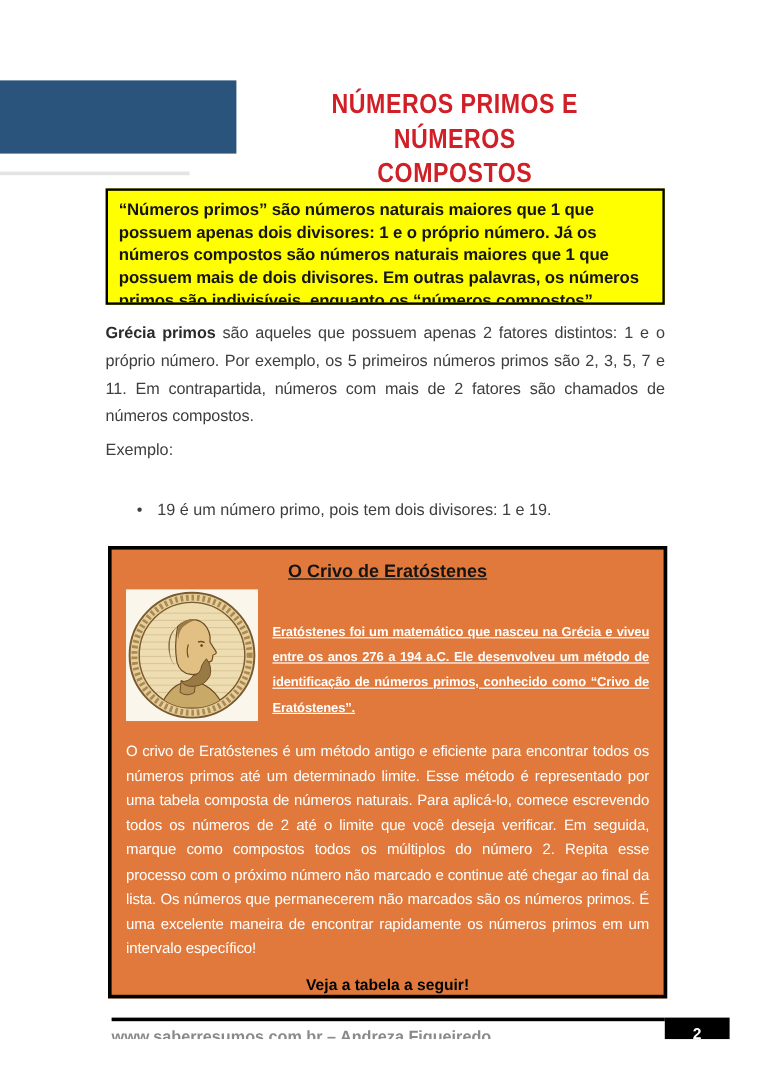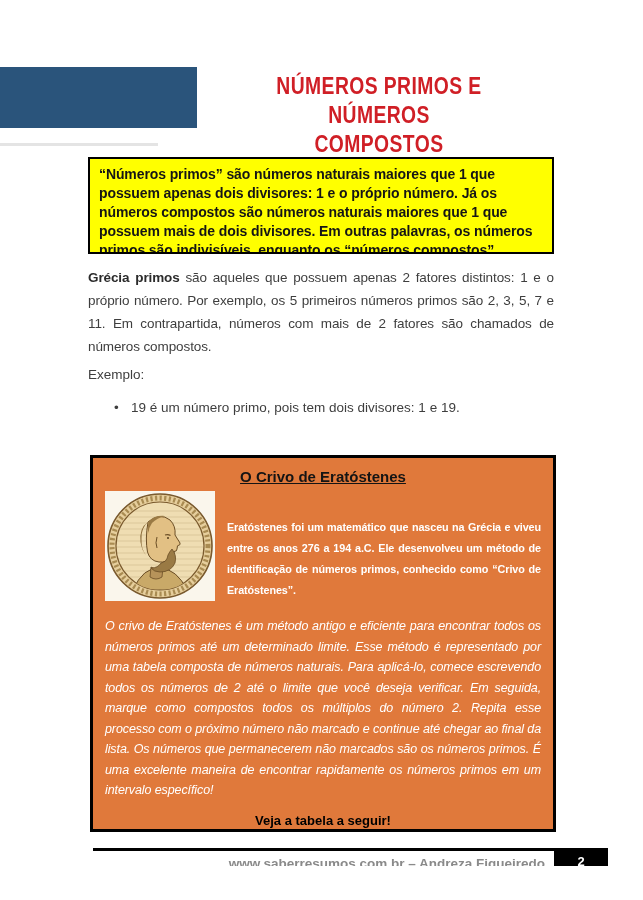--- a/index.html
+++ b/index.html
@@ -18,39 +18,39 @@
   .definition-box { position:absolute; left:88px; top:157px; width:466px; height:97px;
     box-sizing:border-box; background:var(--highlight-yellow,#FFFF00);
     border:2px solid #000; padding:6px 9px; font-size:14px; font-weight:700;
     line-height:19px; color:#151515; letter-spacing:-0.1px; overflow:hidden; }
   .intro { position:absolute; left:88px; top:266px; width:466px; font-size:13.5px;
     line-height:23px; color:#3E3E3E; text-align:justify; letter-spacing:-0.1px; }
   .intro .lead { font-weight:700; color:#2B2B2B; }
   .example-label { position:absolute; left:88px; top:367px; font-size:13.5px; color:#3E3E3E; }
   .example-list { position:absolute; left:112px; top:396px; width:442px;
     font-size:13.5px; line-height:24px; color:#3E3E3E; }
-  .example-list .item { padding-left:19px; position:relative; }
+  .example-list .item { padding-left:19px; position:relative;margin-top:17px; }
   .example-list .item::before { content:"•"; position:absolute; left:2px; }
   .sieve-box { position:absolute; left:90px; top:455px; width:466px; height:377px;
     box-sizing:border-box; background:var(--box-orange,#E0793B);
     border:3px solid #000; padding:8px 12px; overflow:hidden; }
   .sieve-title { text-align:center; font-size:15px; font-weight:700;
     text-decoration:underline; color:#141414; margin:2px 0 6px; }
   .sieve-row { display:flex; gap:12px; align-items:flex-end; height:112px; }
   .portrait { width:110px; height:110px; flex:0 0 110px; align-self:flex-start; }
   .sieve-bio { color:#fff; font-weight:700; font-size:10.8px; line-height:21px;
-    text-align:justify; letter-spacing:-0.1px; margin-bottom:2px; }
+    text-align:justify; letter-spacing:-0.1px; margin-bottom:2px;text-decoration:underline; }
   .sieve-body { margin-top:13px; color:#fff; font-size:12.5px; line-height:20.5px;
-    text-align:justify; letter-spacing:-0.1px;font-style:italic; }
+    text-align:justify; letter-spacing:-0.1px; }
   .sieve-cta { margin-top:12px; text-align:center; color:#000000; font-weight:700; font-size:13px; }
   .footer-rule { position:absolute; left:93px; top:848px; width:461px; height:3px; background:#000; }
   .page-badge { position:absolute; left:554px; top:848px; width:54px; height:27px;
     background:#000; color:#fff; font-weight:700; font-size:13px; line-height:27px;
     text-align:center; }
-  .footer-url { position:absolute; left:93px; top:856px; width:452px; text-align:right;
+  .footer-url { position:absolute; left:93px; top:856px; width:452px; 
     color:var(--footer-gray,#8A8A8A); font-weight:700; font-size:13.5px; }
 </style>
 </head>
 <body>
 
 <div class="page">
 
   <div class="blue-block"></div>
   <div class="accent-line"></div>
 

